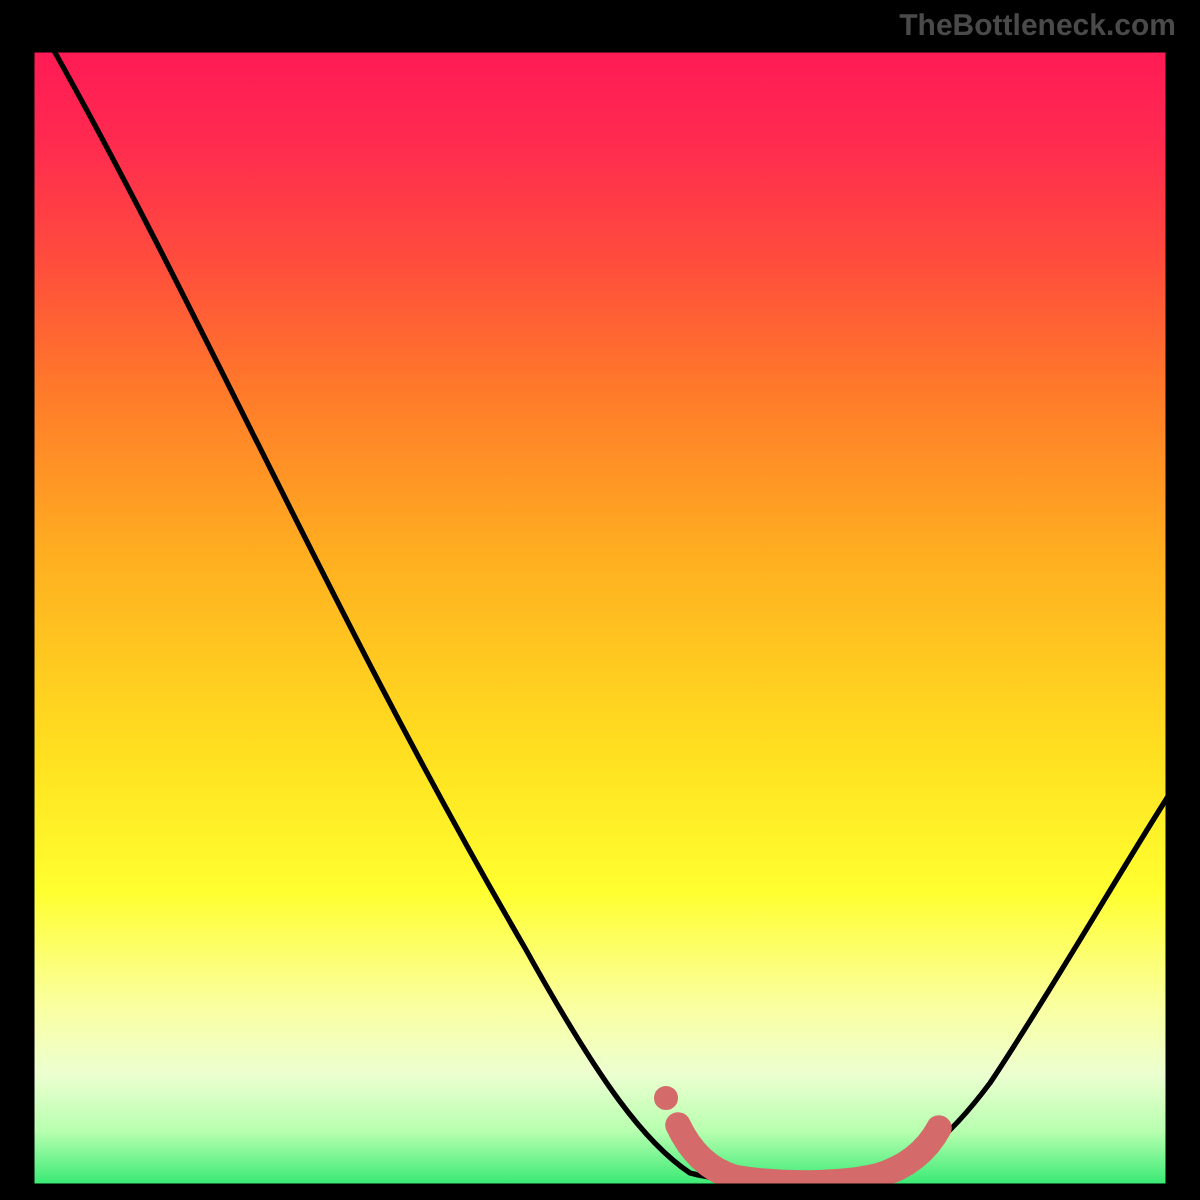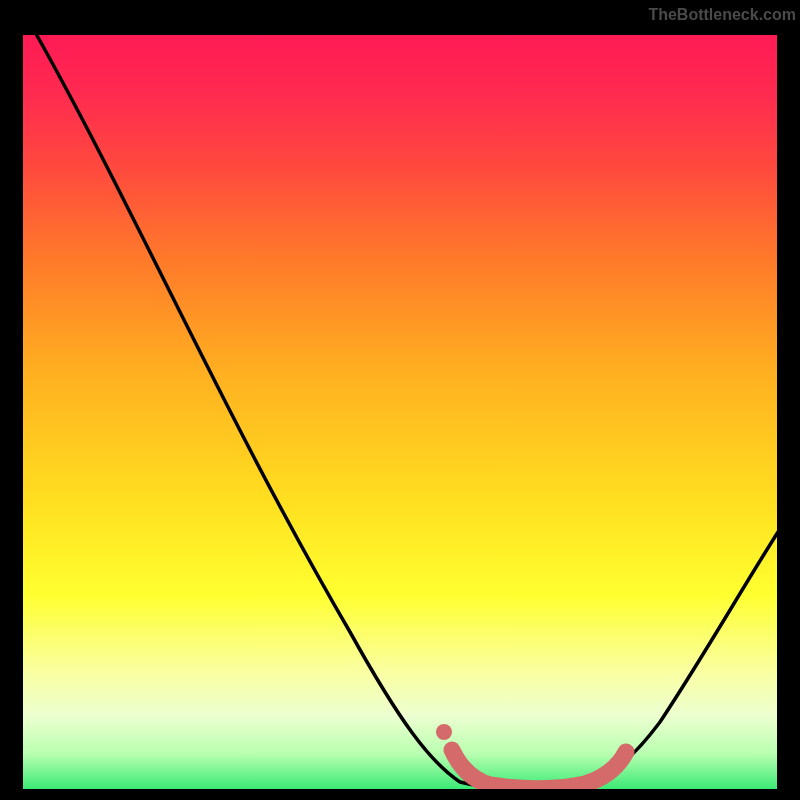--- a/index.html
+++ b/index.html
@@ -7,23 +7,23 @@
     width: 800px;
     height: 800px;
     background: #000;
     font-family: Arial, Helvetica, sans-serif;
     position: relative;
     overflow: hidden;
   }
   .watermark {
     position: absolute;
     top: 6px;
-    right: 4px;
+    right: 16px;
     color: #4a4a4a;
-    font-size: 16px;
+    font-size: 20px;
     font-weight: bold;
     z-index: 10;
   }
   .plot-frame {
     position: absolute;
     left: 20px;
     top: 32px;
     width: 760px;
     height: 760px;
     background: #000;

